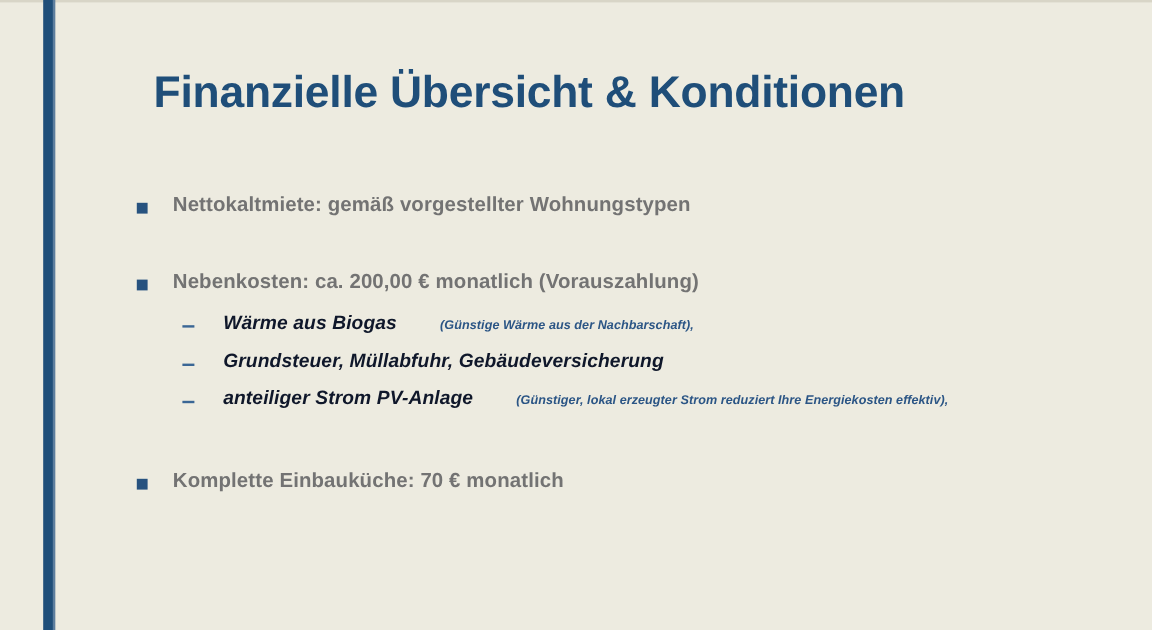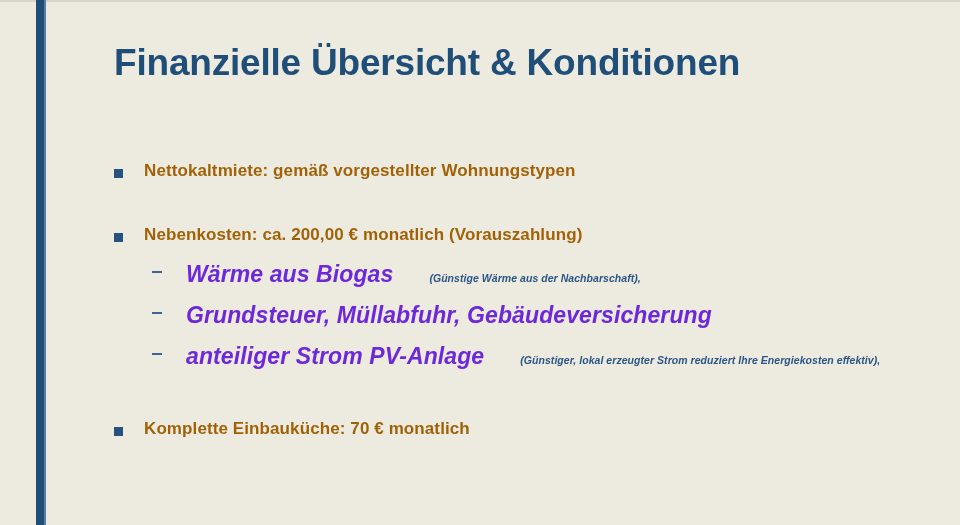--- a/index.html
+++ b/index.html
@@ -57,21 +57,21 @@
     top: 0;
     left: 46px;
     width: 914px;
     height: 525px;
   }
 
   .slide-title {
     position: absolute;
     top: 40px;
     left: 66px;
-    margin: 2px;
+    margin: 16px;
     font-size: 37px;
     font-weight: 700;
     line-height: 1.12;
     letter-spacing: -0.2px;
     color: #1f4e79;
     white-space: nowrap;
   }
 
   .bullet-list {
     position: absolute;
@@ -99,21 +99,21 @@
     width: 9px;
     height: 9px;
     background: #27527f;
   }
 
   .bullet-text {
     display: block;
     font-size: 17px;
     font-weight: 700;
     line-height: 1.32;
-    color: #a16207;
+    color: #737373;
     letter-spacing: 0.1px;
   }
 
   .sub-list {
     margin: 13px 0 0 0;
     padding: 0;
     list-style: none;
   }
 
   .sub-item {
@@ -129,24 +129,24 @@
   .dash-marker {
     position: absolute;
     left: 8px;
     top: 11px;
     width: 10px;
     height: 2px;
     background: #3a6695;
   }
 
   .sub-text {
-    font-size: 23px;
+    font-size: 16px;
     font-style: italic;
     font-weight: 700;
-    color: #6d28d9;
+    color: #0f172a;
     letter-spacing: 0.1px;
   }
 
   .sub-note {
     font-size: 10.5px;
     font-style: italic;
     font-weight: 700;
     color: #2b5585;
     letter-spacing: 0.05px;
     margin-left: 4px;

